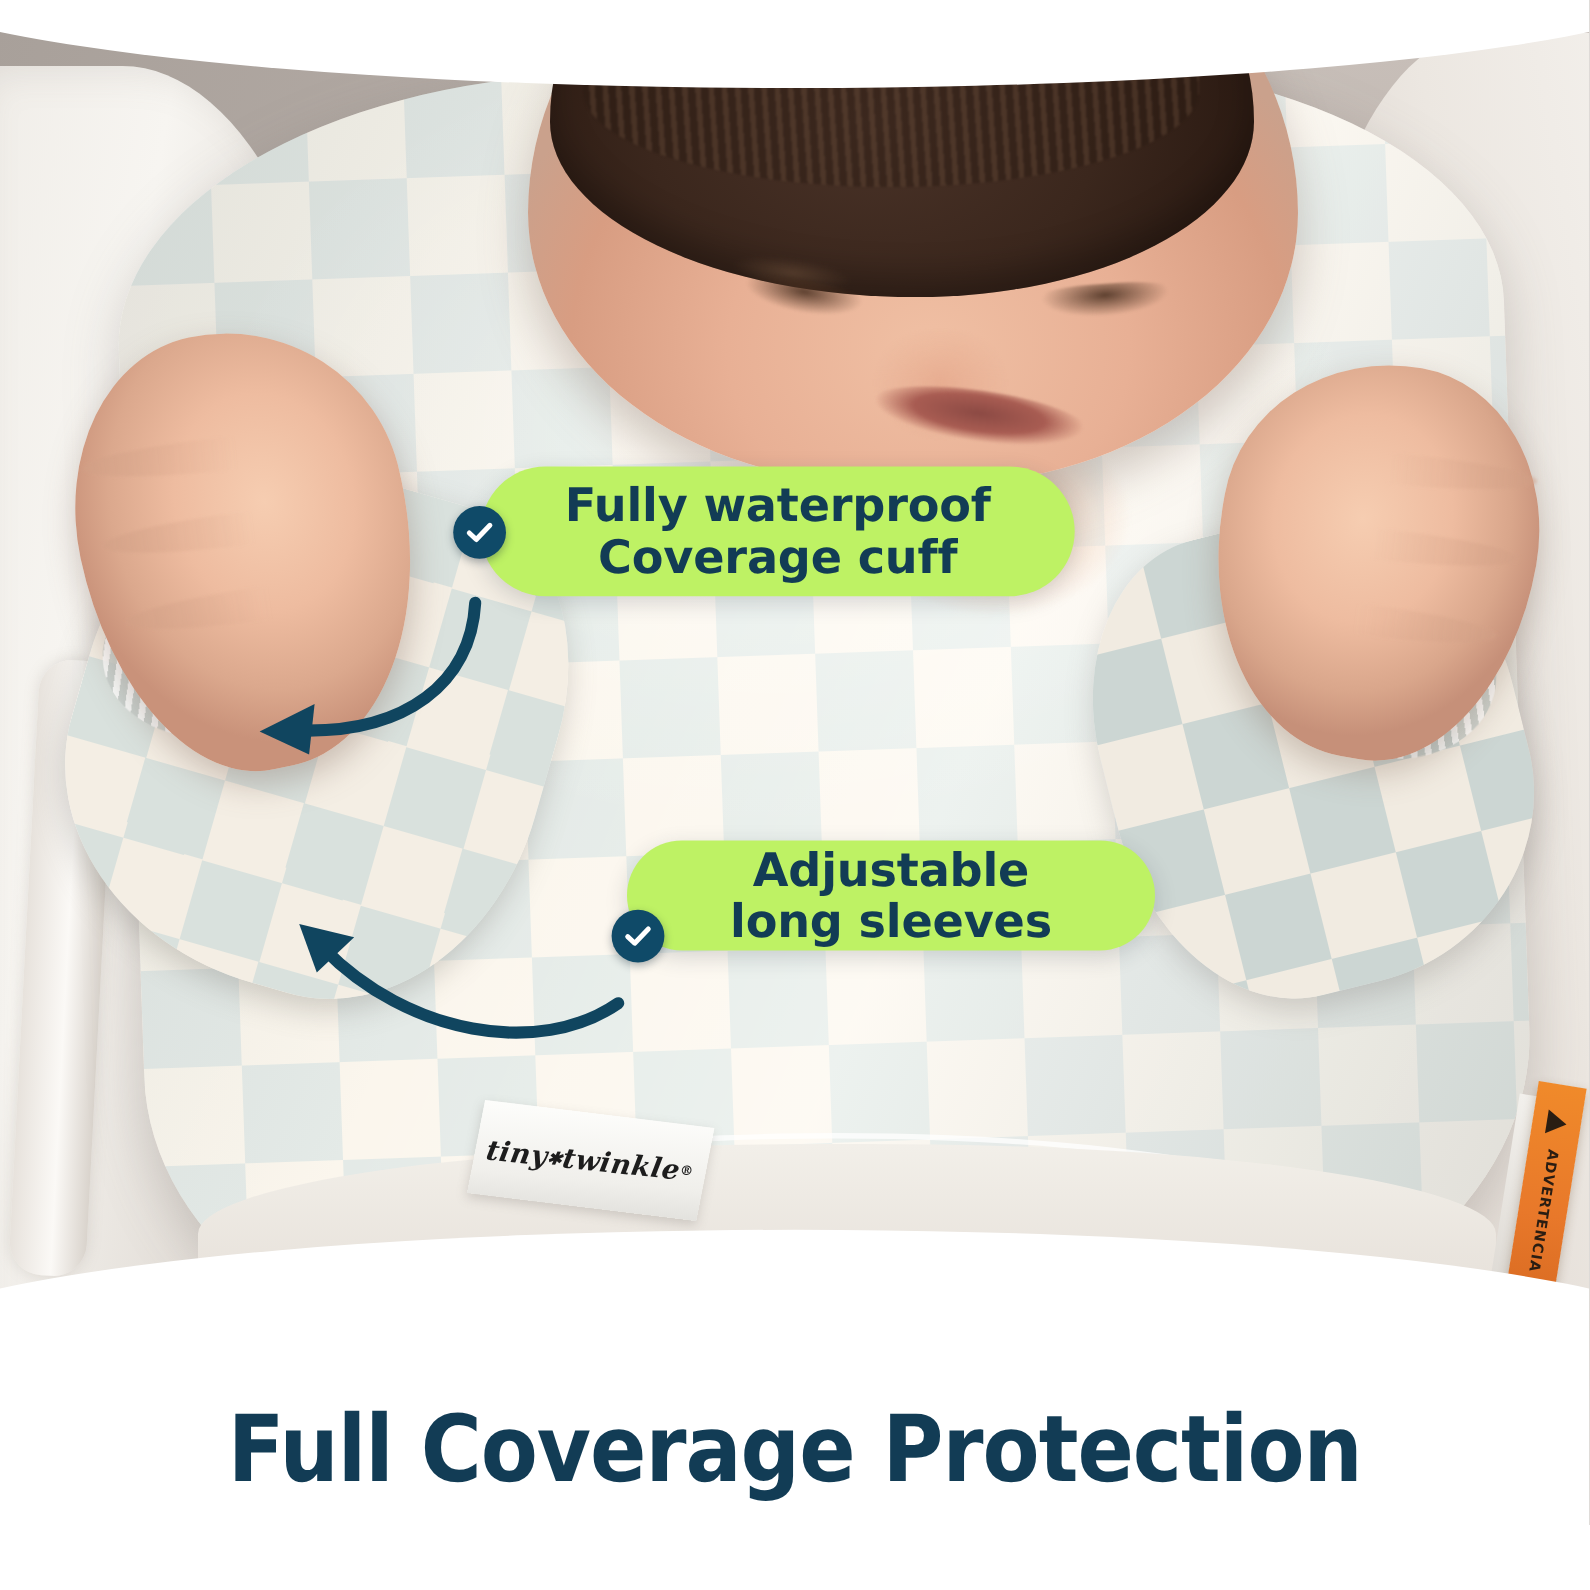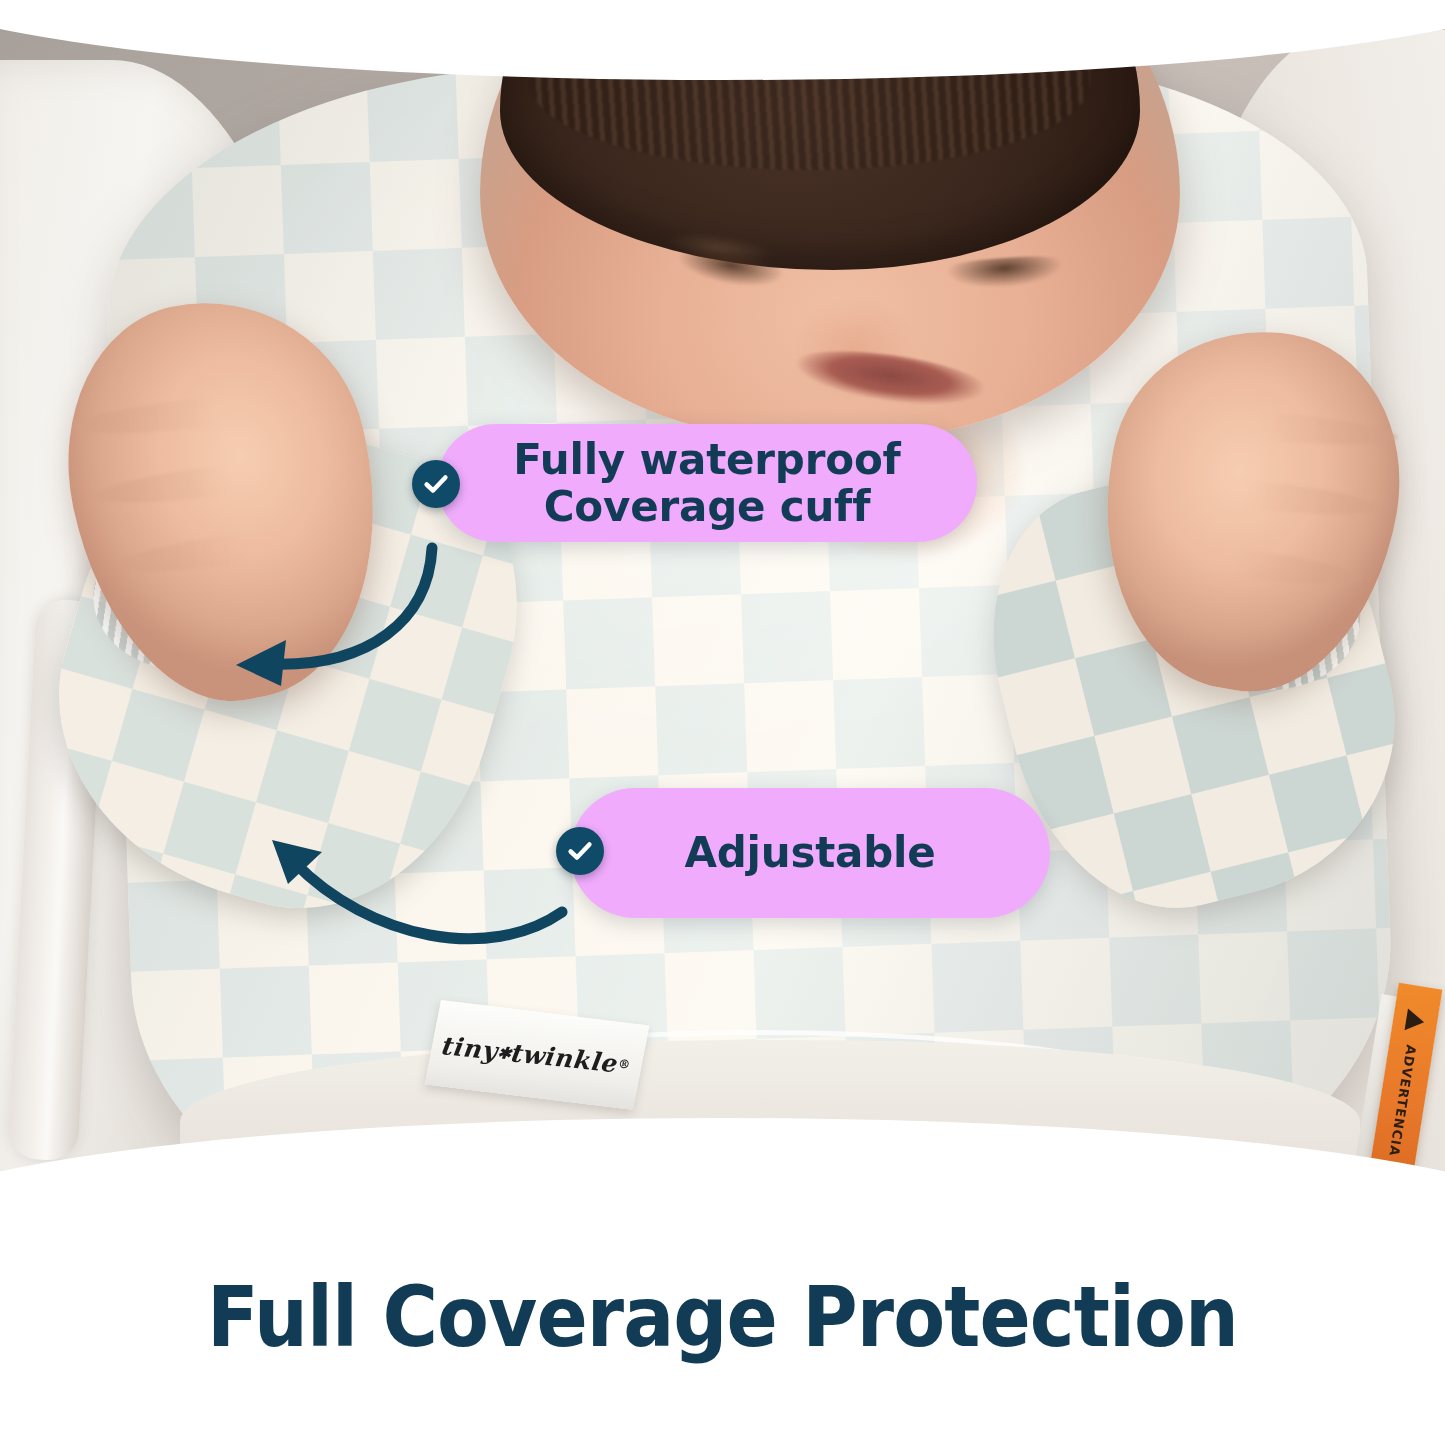--- a/index.html
+++ b/index.html
@@ -259,33 +259,33 @@
   }
   .warn-tag-white{
     position:absolute;right:52px;top:995px;width:26px;height:185px;z-index:32;
     background:linear-gradient(180deg,#f2f0ec,#ddd9d3);
     transform:rotate(9deg);
   }
 
   
   .pill{
     position:absolute;z-index:60;
-    background:#f0abfc;border-radius:999px;
+    background:#bef264;border-radius:999px;
     display:flex;align-items:center;justify-content:center;
     box-shadow:0 6px 20px rgba(40,50,60,.18);
     padding:0 40px;
   }
   .pill-text{
     color:#123c55;font-weight:800;line-height:1.12;text-align:center;
     font-family:"DejaVu Sans","Liberation Sans",sans-serif;
     letter-spacing:-.2px;
   }
   #pill-cuff{left:437px;top:424px;width:460px;height:118px;}
   #pill-cuff .pill-text{font-size:42px;}
-  #pill-sleeves{left:570px;top:788px;width:400px;height:130px;}
+  #pill-sleeves{left:570px;top:764px;width:400px;height:100px;}
   #pill-sleeves .pill-text{font-size:42px;}
 
   .check-badge{
     position:absolute;z-index:62;width:48px;height:48px;border-radius:50%;
     background:#0f4a68;display:flex;align-items:center;justify-content:center;
     box-shadow:0 3px 8px rgba(20,40,55,.35);
   }
   .check-badge svg{width:30px;height:30px;display:block;}
   #badge-cuff{left:412px;top:460px;}
   #badge-sleeves{left:556px;top:827px;}
@@ -385,20 +385,21 @@
   </div>
   <div class="check-badge" id="badge-cuff">
     <svg viewBox="0 0 24 24" aria-hidden="true">
       <path d="M4.5 12.4 L9.6 17.2 L19.5 6.8" fill="none" stroke="#ffffff" stroke-width="3.6" stroke-linecap="round" stroke-linejoin="round"></path>
     </svg>
   </div>
 
   <div class="pill" id="pill-sleeves">
     <div class="pill-text">
       <span>Adjustable</span><br>
+      <span>long sleeves</span>
     </div>
   </div>
   <div class="check-badge" id="badge-sleeves">
     <svg viewBox="0 0 24 24" aria-hidden="true">
       <path d="M4.5 12.4 L9.6 17.2 L19.5 6.8" fill="none" stroke="#ffffff" stroke-width="3.6" stroke-linecap="round" stroke-linejoin="round"></path>
     </svg>
   </div>
 
   <div class="headline">Full Coverage Protection</div>
 

